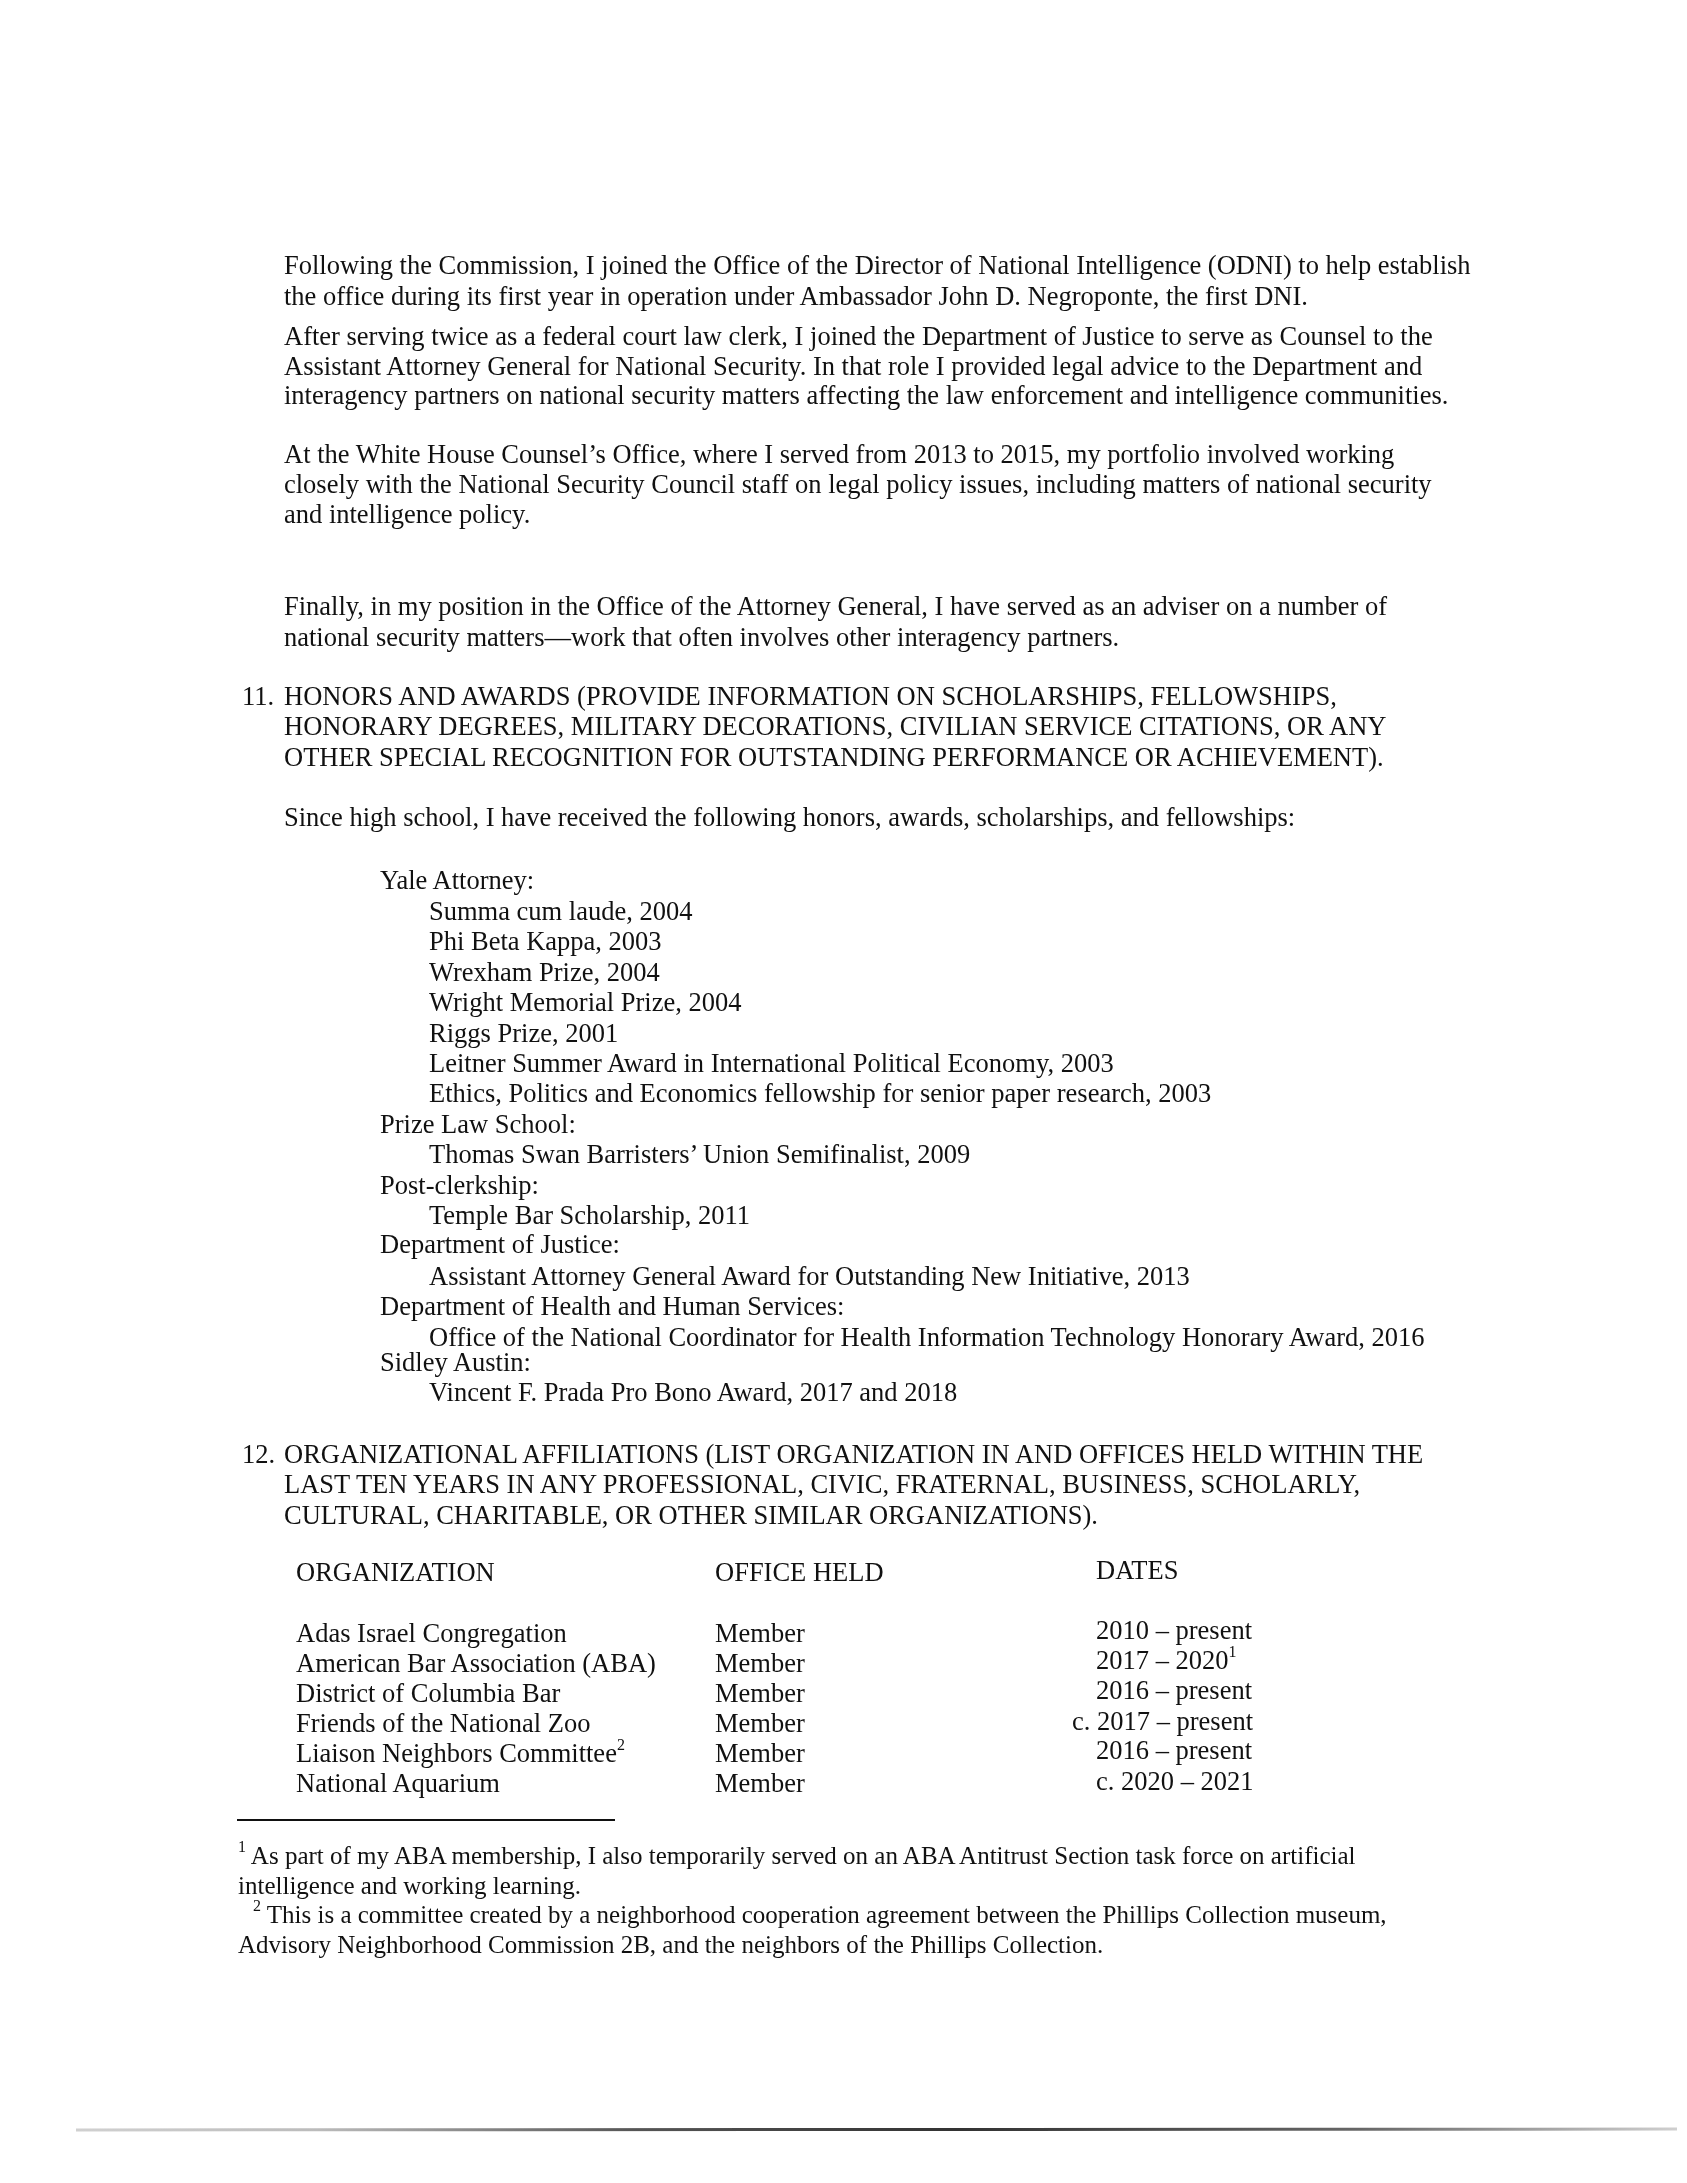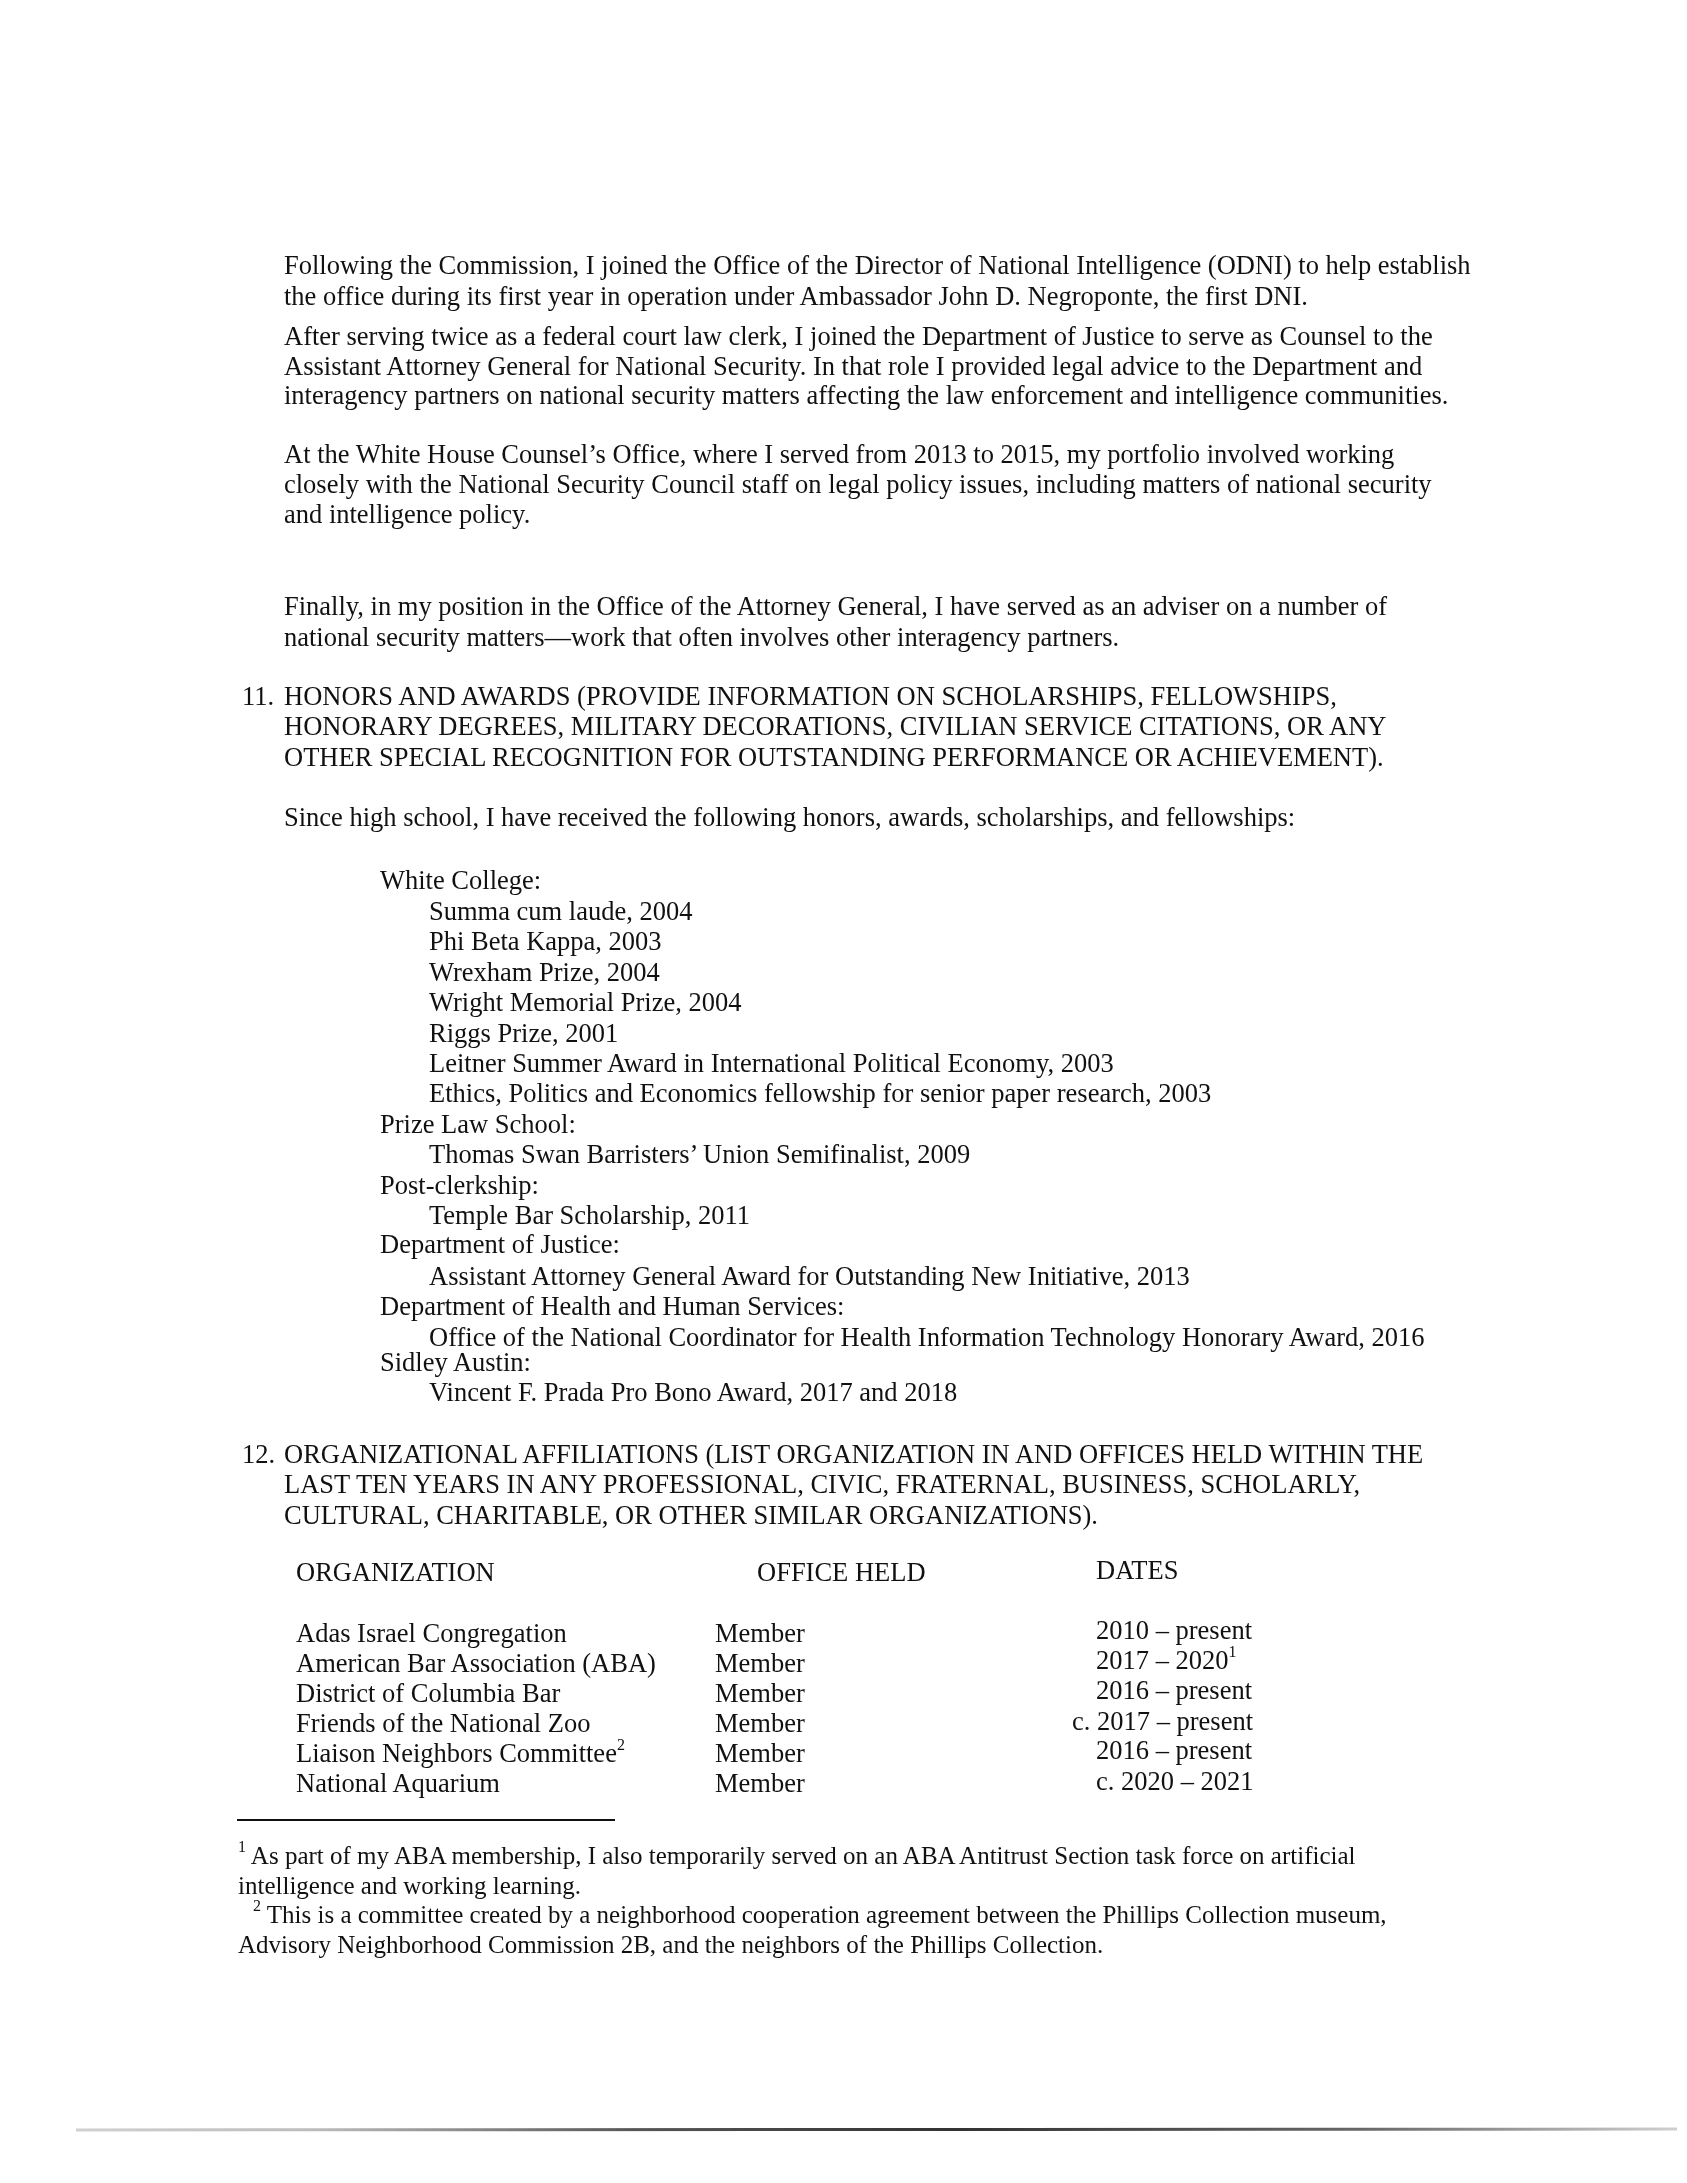--- a/index.html
+++ b/index.html
@@ -44,21 +44,21 @@
   <div>
     <div class="ln" style="left:242px;top:681px">11.</div>
     <div class="ln" style="left:284px;top:681px">HONORS AND AWARDS (PROVIDE INFORMATION ON SCHOLARSHIPS, FELLOWSHIPS,</div>
     <div class="ln" style="left:284px;top:711px">HONORARY DEGREES, MILITARY DECORATIONS, CIVILIAN SERVICE CITATIONS, OR ANY</div>
     <div class="ln" style="left:284px;top:742px">OTHER SPECIAL RECOGNITION FOR OUTSTANDING PERFORMANCE OR ACHIEVEMENT).</div>
 
     <div class="ln" style="left:284px;top:802px">Since high school, I have received the following honors, awards, scholarships, and fellowships:</div>
 
     <div>
 
-      <div class="ln" style="left:380px;top:865px">White College:</div>
+      <div class="ln" style="left:380px;top:865px">Yale Attorney:</div>
       <div class="ln" style="left:429px;top:896px">Summa cum laude, 2004</div>
       <div class="ln" style="left:429px;top:926px">Phi Beta Kappa, 2003</div>
       <div class="ln" style="left:429px;top:957px">Wrexham Prize, 2004</div>
       <div class="ln" style="left:429px;top:987px">Wright Memorial Prize, 2004</div>
       <div class="ln" style="left:429px;top:1018px">Riggs Prize, 2001</div>
       <div class="ln" style="left:429px;top:1048px">Leitner Summer Award in International Political Economy, 2003</div>
       <div class="ln" style="left:429px;top:1078px">Ethics, Politics and Economics fellowship for senior paper research, 2003</div>
 
       <div class="ln" style="left:380px;top:1109px">Prize Law School:</div>
       <div class="ln" style="left:429px;top:1139px">Thomas Swan Barristers’ Union Semifinalist, 2009</div>
@@ -79,21 +79,21 @@
 
   <div>
     <div class="ln" style="left:242px;top:1439px">12.</div>
     <div class="ln" style="left:284px;top:1439px">ORGANIZATIONAL AFFILIATIONS (LIST ORGANIZATION IN AND OFFICES HELD WITHIN THE</div>
     <div class="ln" style="left:284px;top:1469px">LAST TEN YEARS IN ANY PROFESSIONAL, CIVIC, FRATERNAL, BUSINESS, SCHOLARLY,</div>
     <div class="ln" style="left:284px;top:1500px">CULTURAL, CHARITABLE, OR OTHER SIMILAR ORGANIZATIONS).</div>
 
     <div>
       <div>
         <div class="ln u" style="left:296px;top:1557px">ORGANIZATION</div>
-        <div class="ln u" style="left:757px;top:1557px">OFFICE HELD</div>
+        <div class="ln u" style="left:715px;top:1557px">OFFICE HELD</div>
         <div class="ln u" style="left:1096px;top:1555px">DATES</div>
       </div>
 
       <div>
         <div class="ln" style="left:296px;top:1618px">Adas Israel Congregation</div>
         <div class="ln" style="left:715px;top:1618px">Member</div>
         <div class="ln" style="left:1096px;top:1615px">2010 – present</div>
       </div>
       <div>
         <div class="ln" style="left:296px;top:1648px">American Bar Association (ABA)</div>

